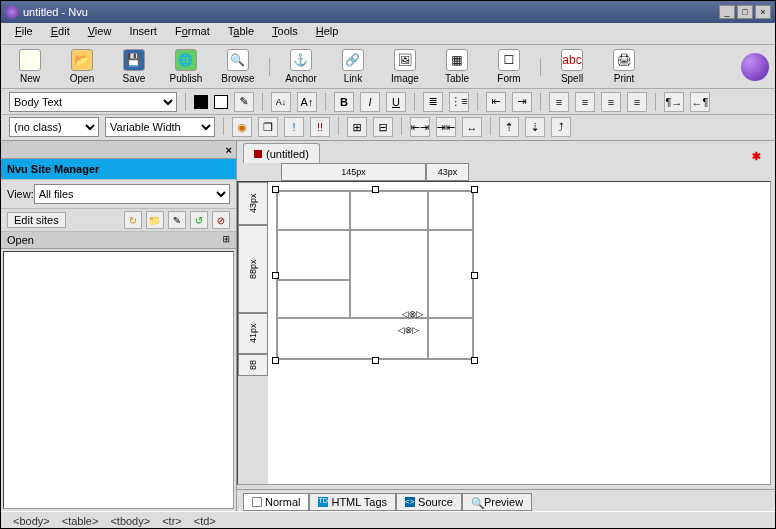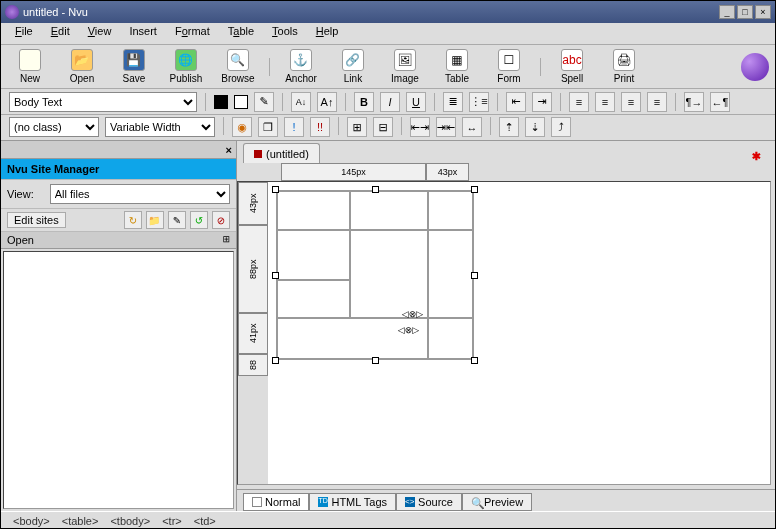--- a/index.html
+++ b/index.html
@@ -23,21 +23,21 @@
 .fbtn{width:20px;height:20px;border:1px solid #aaa;background:#eee;display:flex;align-items:center;justify-content:center;font-size:11px;cursor:default}
 .fbtn.b{font-weight:bold}
 .fbtn.i{font-style:italic}
 .fbtn.u{text-decoration:underline}
 .swatch{width:14px;height:14px;border:1px solid #000}
 .maincols{display:flex;height:370px}
 .sidebar{width:236px;background:#ddd;border-right:1px solid #999;display:flex;flex-direction:column}
 .sbtitle{height:18px;background:#ccc;display:flex;align-items:center;padding:0 4px;border-bottom:1px solid #999}
 .sbtitle .x{margin-left:auto;font-weight:bold}
 .sbhdr{padding:4px 6px;font-weight:bold;border-bottom:1px solid #bbb;background:#0ea5e9}
-.sbview{padding:4px 6px;display:flex;align-items:center;gap:16px}
+.sbview{padding:4px 6px;display:flex;align-items:center;gap:0}
 .sbedit{padding:2px 6px;display:flex;align-items:center;gap:6px;border-bottom:1px solid #bbb;border-top:1px solid #bbb}
 .sbicons{display:flex;gap:4px;margin-left:auto}
 .sbicon{width:18px;height:18px;border:1px solid #aaa;background:#eee;display:flex;align-items:center;justify-content:center;font-size:10px}
 .sbname{padding:2px 6px;background:#ccc;border-bottom:1px solid #999;display:flex}
 .sbname .exp{margin-left:auto;font-size:9px}
 .sblist{flex:1;background:#fff;border:1px inset #999;margin:2px}
 .editor{flex:1;display:flex;flex-direction:column;background:#ddd}
 .tabrow{height:22px;display:flex;align-items:flex-end;padding:0 6px}
 .tab{height:20px;background:#eee;border:1px solid #999;border-bottom:none;padding:2px 10px;display:flex;align-items:center;gap:4px;border-radius:3px 3px 0 0}
 .tab .dot{width:8px;height:8px;background:#a00;display:inline-block}
@@ -133,21 +133,21 @@
       <div class="lbl">Spell</div>
     </div>
   <div class="tbtn">
       <div class="ico">🖨</div>
       <div class="lbl">Print</div>
     </div>
   <div class="logospot"></div>
 </div>
 
 <div class="fmtbar">
-  <select style="width:188px"><option>Body Text</option></select>
+  <select style="width:168px"><option>Body Text</option></select>
   <div class="vsep"></div>
   <div class="swatch" style="background:#000"></div>
   <div class="swatch" style="background:#fff"></div>
   <div class="fbtn">✎</div>
   <div class="vsep"></div>
   <div class="fbtn" style="font-size:9px">A↓</div>
   <div class="fbtn">A↑</div>
   <div class="vsep"></div>
   <div class="fbtn b">B</div>
   <div class="fbtn i">I</div>

